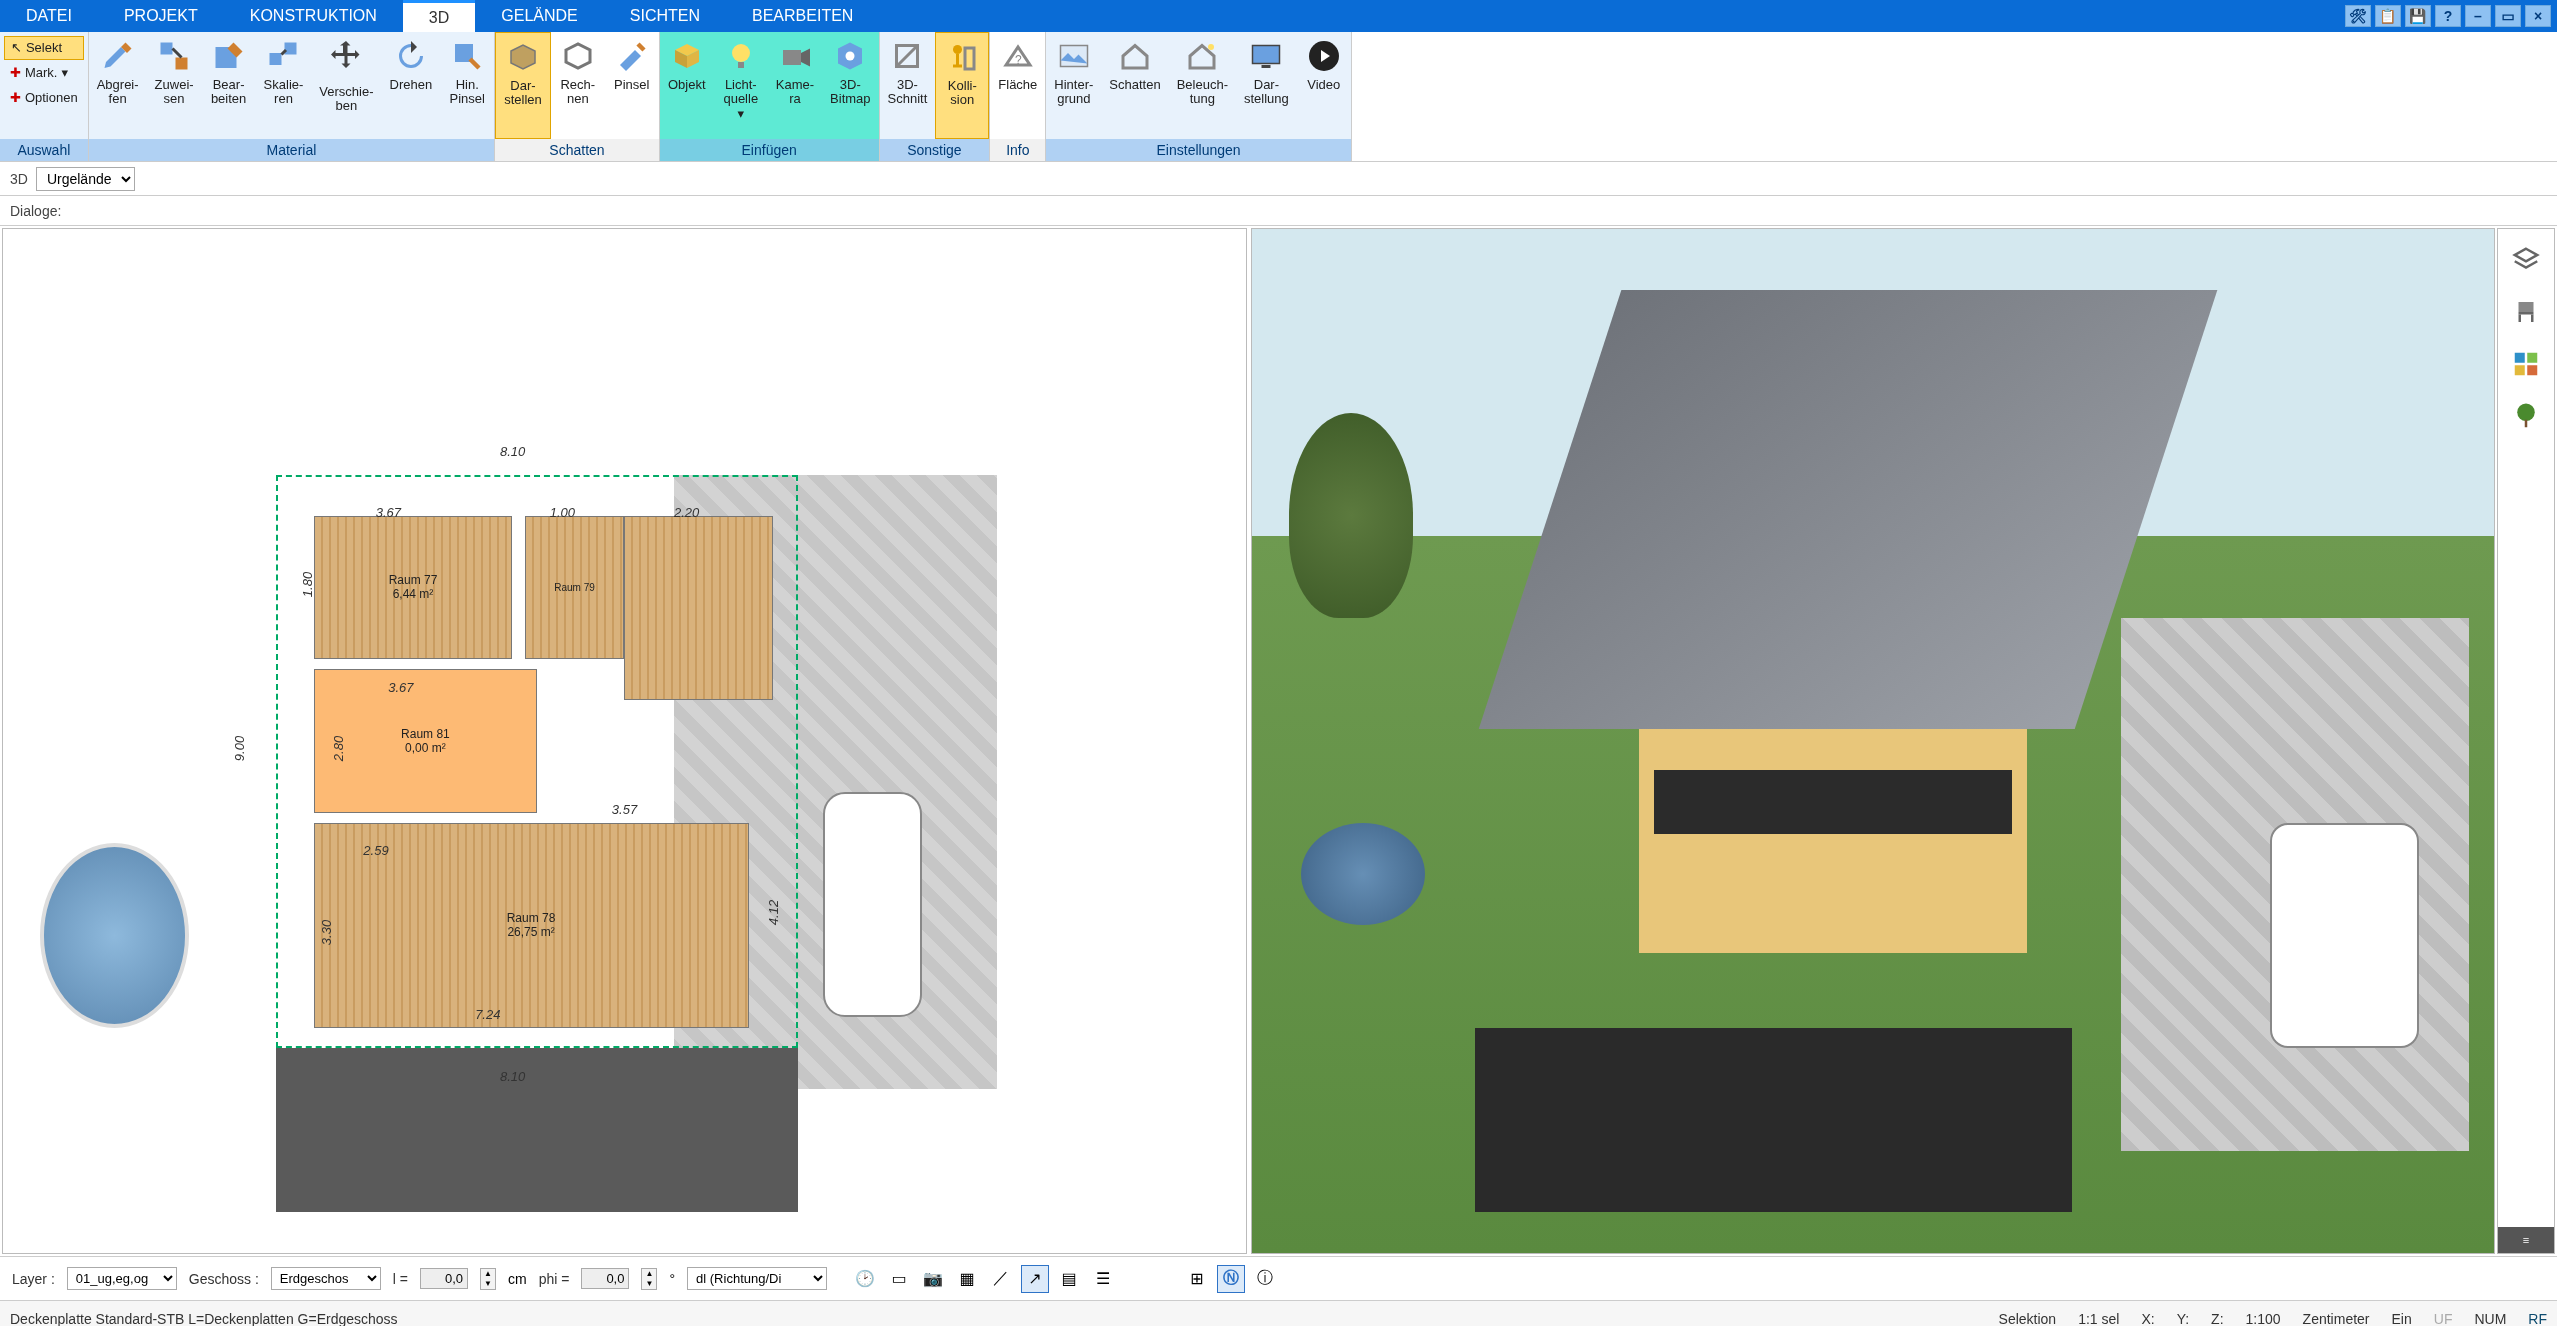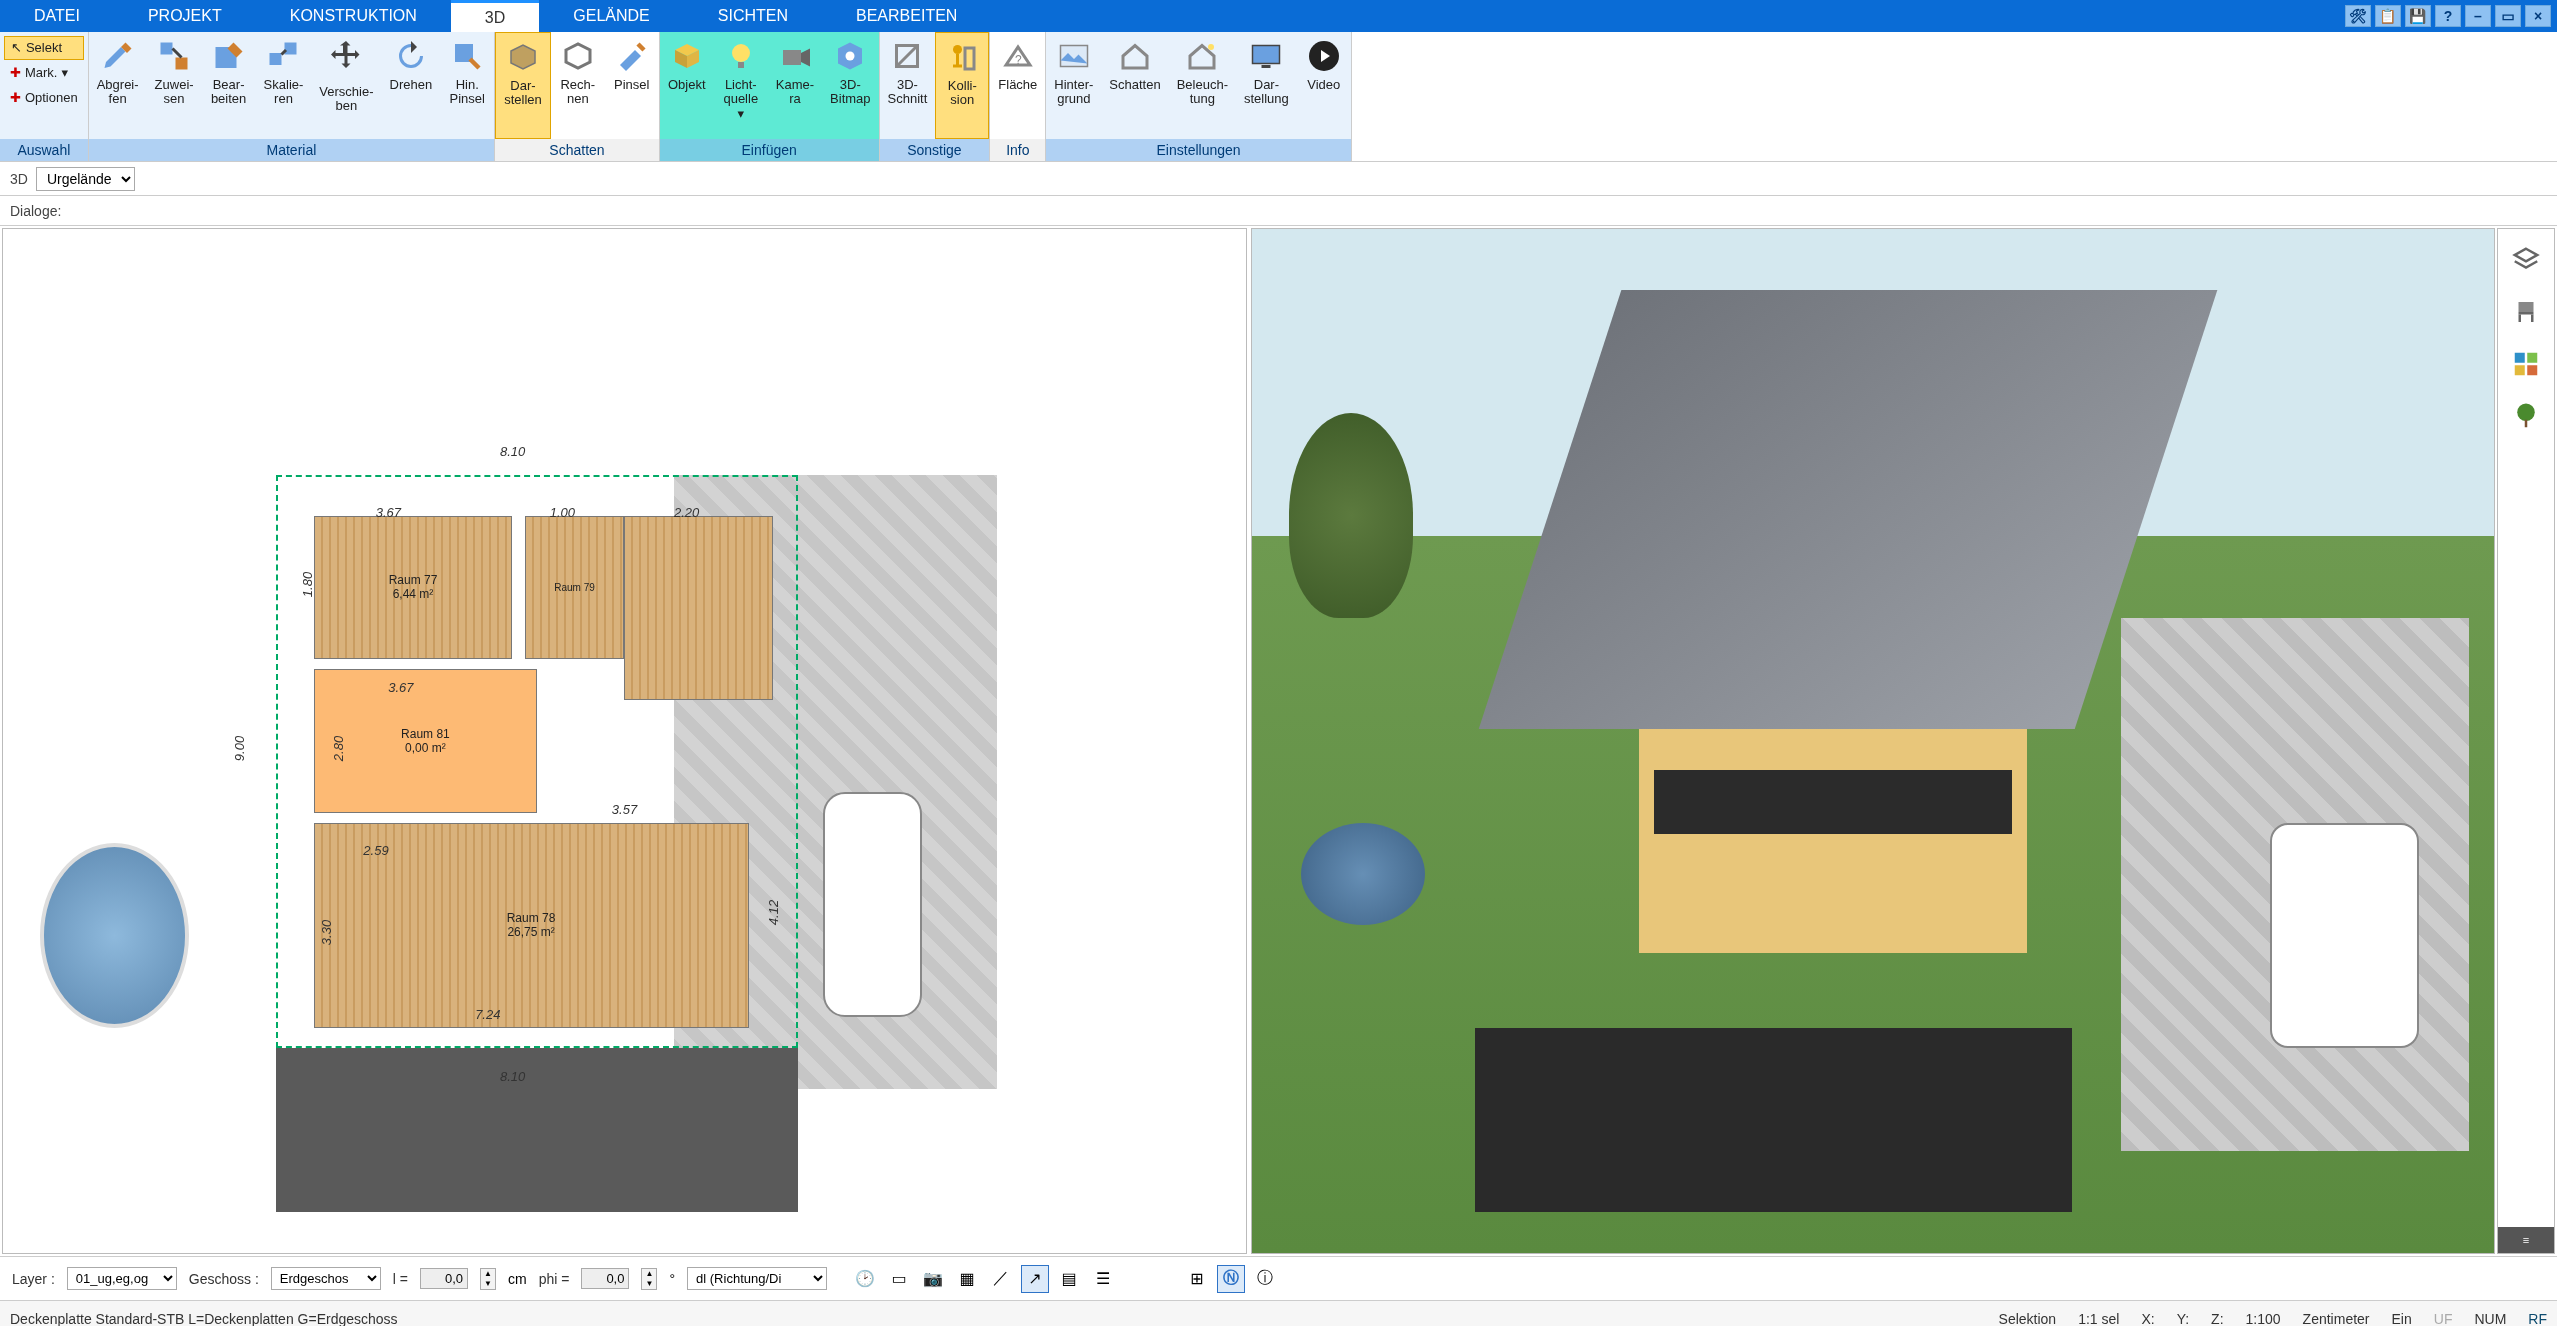--- a/index.html
+++ b/index.html
@@ -1,20 +1,20 @@
 <!DOCTYPE html>
 <html><head>
 <meta charset="utf-8">
 <style>
 * { margin: 0; padding: 0; box-sizing: border-box; font-family: 'Segoe UI', Tahoma, sans-serif; }
 body { background: #fff; font-size: 11px; overflow: hidden; width: 2557px; height: 1326px; transform-origin: top left; }
 
 
 .menubar { display: flex; align-items: stretch; background: #0a6cd6; height: 32px; color: #fff; }
-.menubar .tab { padding: 0 34px; display: flex; align-items: center; font-size: 16px; cursor: pointer; position: relative; }
+.menubar .tab { padding: 0 26px; display: flex; align-items: center; font-size: 16px; cursor: pointer; position: relative; }
 .menubar .tab.active { background: #fff; color: #333; border-top: 3px solid #1e90ff; }
 .menubar .spacer { flex: 1; }
 .menubar .winbtns { display: flex; align-items: center; gap: 4px; padding-right: 6px; }
 .menubar .winbtns span { width: 26px; height: 22px; background: #8ec1f2; display: flex; align-items: center; justify-content: center; color: #003a7a; font-weight: bold; cursor: pointer; border: 1px solid #6ea9dd; font-size: 14px; }
 
 
 .ribbon { display: flex; align-items: stretch; height: 130px; background: #f3f3f3; border-bottom: 1px solid #ccc; }
 .ribbon .group { border-right: 1px solid #ccc; display: flex; flex-direction: column; position: relative; }
 .ribbon .group.auswahl { background: #e8f2fc; }
 .ribbon .group.material { background: #e8f2fc; }

